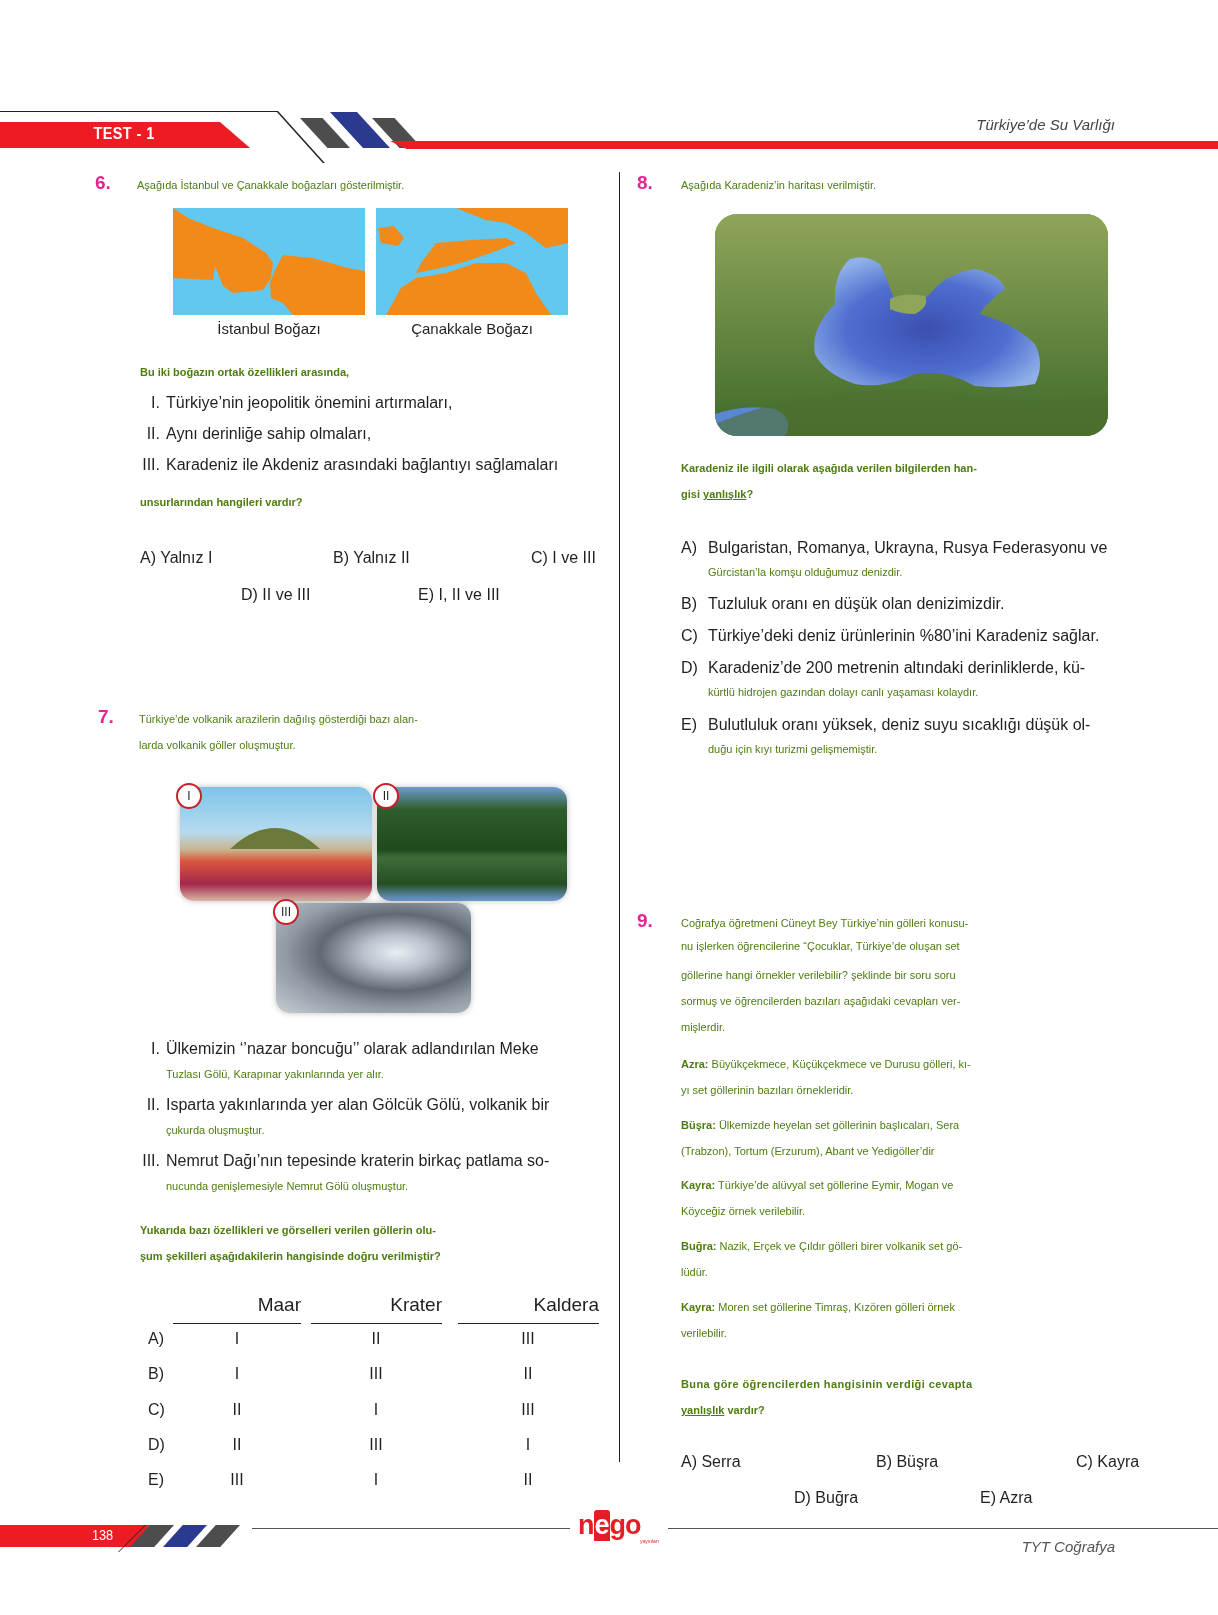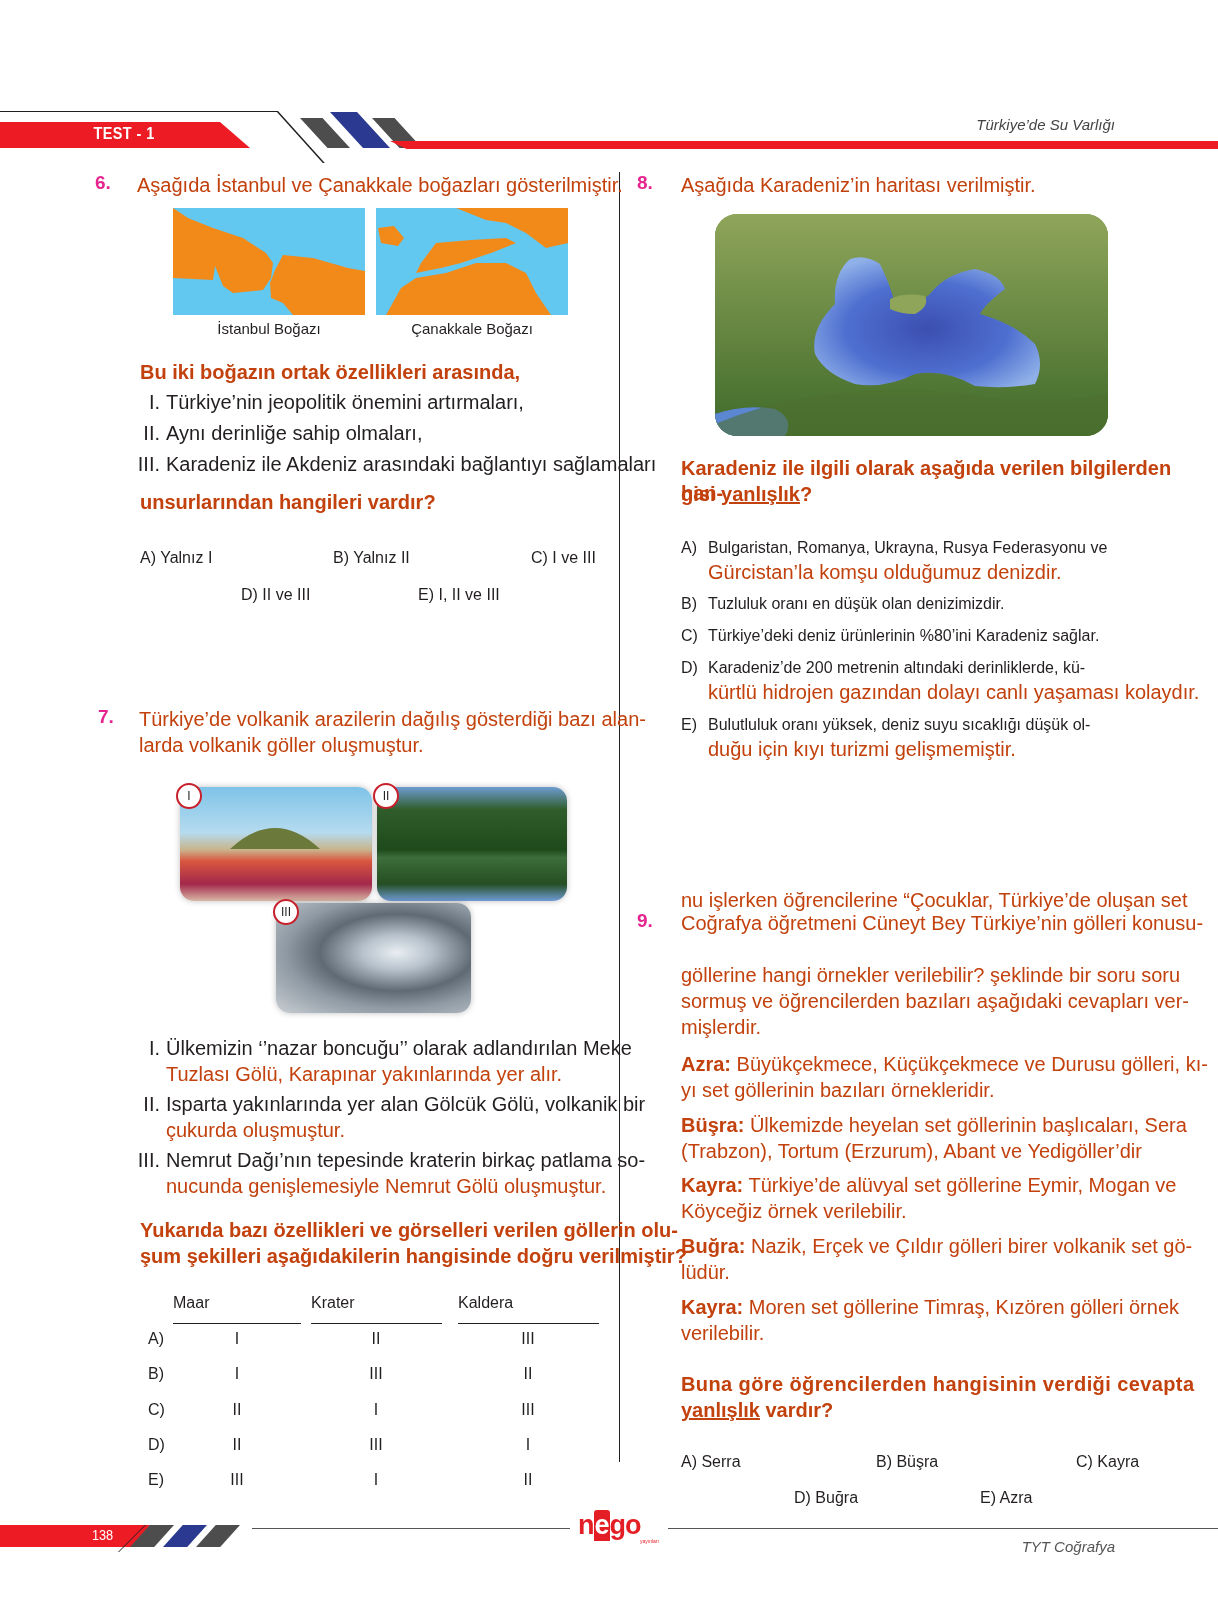--- a/index.html
+++ b/index.html
@@ -20,38 +20,38 @@
   .test-label { position: absolute; left: 84px; top: 124px; width: 80px; text-align: center; color: #fff;
                 font-weight: bold; font-size: 17px; letter-spacing: 0.5px; font-family: "Liberation Sans", sans-serif; transform: scaleX(0.85); }
   .section-title { position: absolute; right: 103px; top: 116px; font-style: italic; color: #444;
                    font-size: 15px; }
 
   
   .col-divider { position: absolute; left: 619px; top: 172px; width: 1px; height: 1290px; background: #231f20; }
 
   
   .qnum { position: absolute; color: #e6248f; font-weight: bold; font-size: 19px; }
-  .txt { position: absolute; font-size: 20px; line-height: 25px; color: #c2410c; }
+  .txt { position: absolute; font-size: 11px; line-height: 25px; color: #4d7c0f; }
   .bold { font-weight: bold; }
   .u { text-decoration: underline; }
-  .list-item { position: absolute; font-size: 20px; line-height: 25px; }
+  .list-item { position: absolute; font-size: 16px; line-height: 25px; }
   .list-item .rn { display: inline-block; width: 26px; text-align: right; margin-right: 6px; }
   .opt { position: absolute; font-size: 16px; line-height: 25px; }
 
   
   .strait-map { position: absolute; background: #62c8f0; overflow: hidden; }
   .strait-caption { position: absolute; font-size: 15px; text-align: center; }
 
   
   .photo { position: absolute; border-radius: 14px; overflow: hidden; box-shadow: 0 0 6px rgba(0,0,0,0.25); }
   .photo-badge { position: absolute; width: 22px; height: 22px; border-radius: 50%; background: #fff;
                  border: 2px solid #c8202b; font-size: 12px; text-align: center; line-height: 22px; color: #231f20; }
 
   
-  .tbl-head { position: absolute; font-size: 16px; text-align: left; }
+  .tbl-head { position: absolute; font-size: 19px; text-align: right; }
   .tbl-rule { position: absolute; height: 1px; background: #231f20; }
   .tbl-cell { position: absolute; font-size: 16px; text-align: center; }
   .tbl-letter { position: absolute; font-size: 16px; }
 
   
   .bs-map { position: absolute; border-radius: 22px; overflow: hidden; }
 
   
   .ftr-redbar { position: absolute; left: 0; top: 1525px; width: 150px; height: 22px; background: #ed1c24;
                 clip-path: polygon(0 0, 100% 0, 88% 100%, 0 100%); }
@@ -219,21 +219,21 @@
   <div class="opt" style="left:681px;top:623px;"><span style="display:inline-block;width:27px;">C)</span><span>Türkiye’deki deniz ürünlerinin %80’ini Karadeniz sağlar.</span></div>
   <div class="opt" style="left:681px;top:655px;"><span style="display:inline-block;width:27px;">D)</span><span>Karadeniz’de 200 metrenin altındaki derinliklerde, kü-</span></div>
   <div class="txt" style="left:708px;top:680px;">kürtlü hidrojen gazından dolayı canlı yaşaması kolaydır.</div>
   <div class="opt" style="left:681px;top:712px;"><span style="display:inline-block;width:27px;">E)</span><span>Bulutluluk oranı yüksek, deniz suyu sıcaklığı düşük ol-</span></div>
   <div class="txt" style="left:708px;top:737px;">duğu için kıyı turizmi gelişmemiştir.</div>
 </div>
 
 <div>
   <div class="qnum" style="left:637px;top:910px;">9.</div>
   <div class="txt" style="left:681px;top:911px;">Coğrafya öğretmeni Cüneyt Bey Türkiye’nin gölleri konusu-</div>
-  <div class="txt" style="left:681px;top:888px;">nu işlerken öğrencilerine “Çocuklar, Türkiye’de oluşan set</div>
+  <div class="txt" style="left:681px;top:934px;">nu işlerken öğrencilerine “Çocuklar, Türkiye’de oluşan set</div>
   <div class="txt" style="left:681px;top:963px;">göllerine hangi örnekler verilebilir? şeklinde bir soru soru</div>
   <div class="txt" style="left:681px;top:989px;">sormuş ve öğrencilerden bazıları aşağıdaki cevapları ver-</div>
   <div class="txt" style="left:681px;top:1015px;">mişlerdir.</div>
 
   <div id="q9-answers">
       <div>
         <div class="txt" style="left: 681px; top: 1052px;"><span class="bold">Azra:</span><span> Büyükçekmece, Küçükçekmece ve Durusu gölleri, kı-</span></div>
         <div class="txt" style="left: 681px; top: 1078px;">yı set göllerinin bazıları örnekleridir.</div>
       </div>
       <div>

